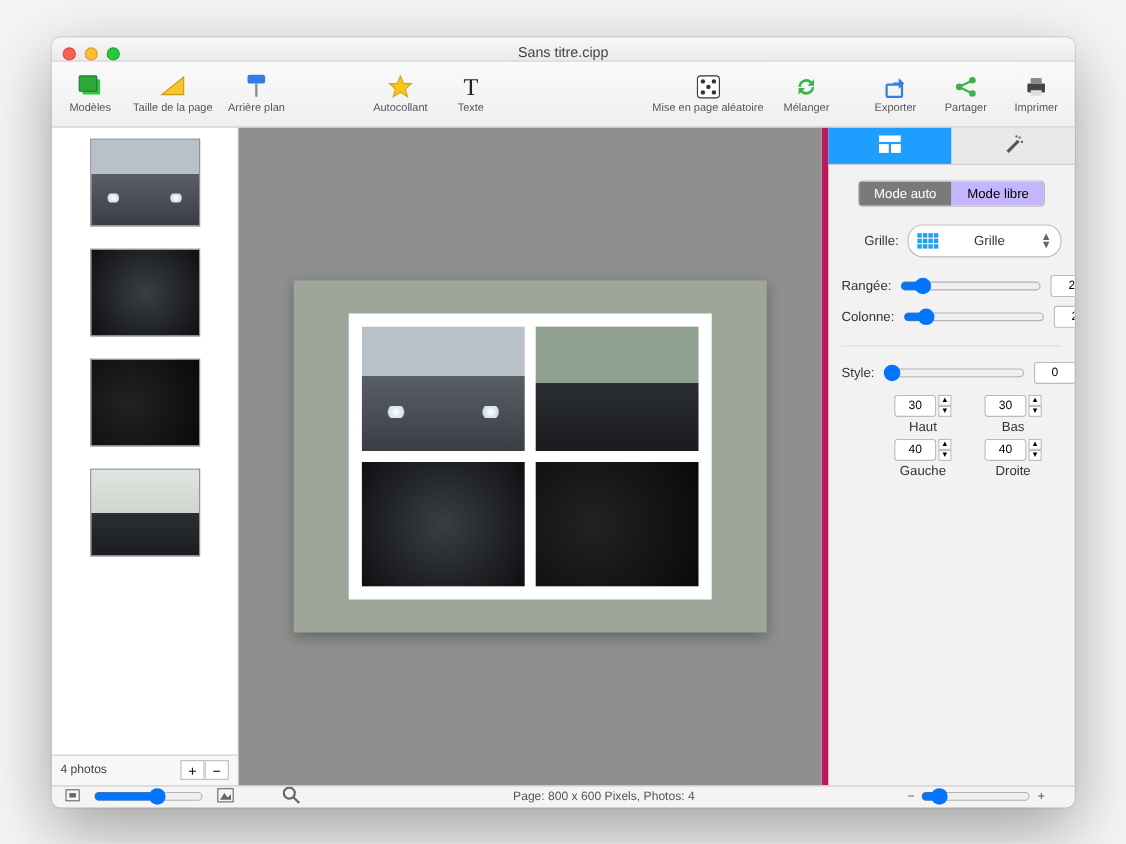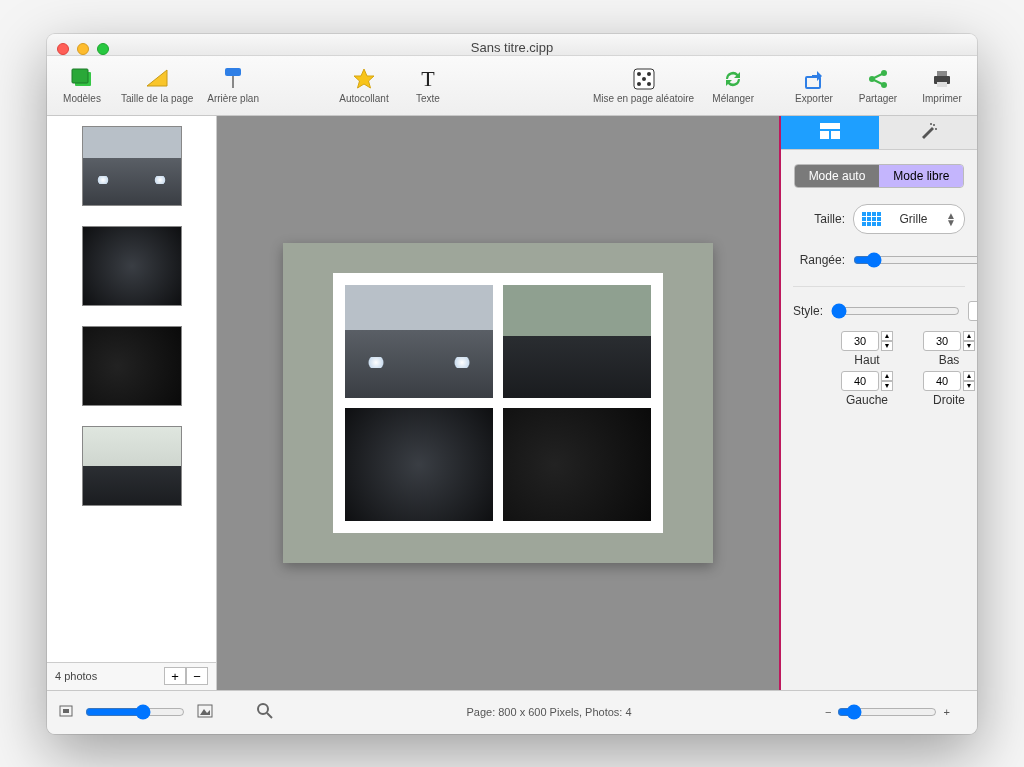--- a/index.html
+++ b/index.html
@@ -86,23 +86,23 @@
   display: flex; align-items: center; justify-content: center;
 }
 .collage {
   width: 330px; height: 260px; background: #fff; padding: 12px;
   display: grid; grid-template-columns: 1fr 1fr; grid-template-rows: 1fr 1fr; gap: 10px;
 }
 .photo { background: #444; position: relative; }
 
 
 .inspector {
-  width: 198px;
+  width: 230px;
   background: #f2f2f2;
-  border-left: 2px solid #be185d;
+  border-left: 6px solid #be185d;
   display: flex;
   flex-direction: column;
   font-size: 12px;
   color: #333;
 }
 .insp-tabs { display: flex; height: 34px; }
 .insp-tab { flex: 1; display: flex; align-items: center; justify-content: center; background: #e8e8e8; border-bottom: 1px solid #ccc; cursor: pointer; }
 .insp-tab.active { background: #1e9fff; color: #fff; }
 .insp-body { padding: 14px 12px; display: flex; flex-direction: column; gap: 16px; }
 .seg { display: flex; border: 1px solid #bbb; border-radius: 4px; overflow: hidden; width: fit-content; margin: 0 auto; }
@@ -117,21 +117,21 @@
 .stepper { display: flex; flex-direction: column; }
 .stepper button { width: 12px; height: 10px; border: 1px solid #bbb; background: #fff; font-size: 7px; line-height: 1; padding:0; cursor: pointer; }
 .dispose { width: 100%; padding: 4px; border: 1px solid #bbb; border-radius: 4px; background: #fff; cursor: pointer; font-size: 12px; }
 .margins { display: flex; flex-direction: column; gap: 4px; padding-left: 48px; }
 .margin-row { display: flex; gap: 30px; }
 .margin-cell { display: flex; flex-direction: column; align-items: center; gap: 2px; }
 .checkbox-row { display: flex; align-items: center; gap: 6px; padding-left: 0; }
 
 
 .footer {
-  height: 44px;
+  height: 20px;
   background: #f4f4f4;
   border-top: 1px solid #c8c8c8;
   display: flex;
   align-items: center;
   padding: 0 12px;
   gap: 12px;
   font-size: 11px;
   color: #555;
 }
 .footer input[type=range] { width: 100px; }
@@ -334,42 +334,42 @@
         </div>
       </div>
 
       <div class="insp-body">
         <div class="seg">
           <button class="active">Mode auto</button>
           <button>Mode libre</button>
         </div>
 
         <div class="row">
-          <label>Taille:</label>
+          <label>Grille:</label>
           <div class="style-box">
             <span class="grid-icon">
                 <span></span>
                 <span></span>
                 <span></span>
                 <span></span>
                 <span></span>
                 <span></span>
                 <span></span>
                 <span></span>
                 <span></span>
                 <span></span>
                 <span></span>
                 <span></span>
               </span>
             <span class="name">Grille</span>
             <span class="updown">▲<br>▼</span>
           </div>
         </div>
 
-        <div style="display:flex;flex-direction:row;gap:8px;">
+        <div style="display:flex;flex-direction:column;gap:8px;">
           <div class="row">
             <label>Rangée:</label>
             <input type="range" min="1" max="10" value="2" style="">
             <input class="num" value="2" style="">
 
           </div>
           <div class="row">
             <label>Colonne:</label>
             <input type="range" min="1" max="10" value="2" style="">
             <input class="num" value="2" style="">

